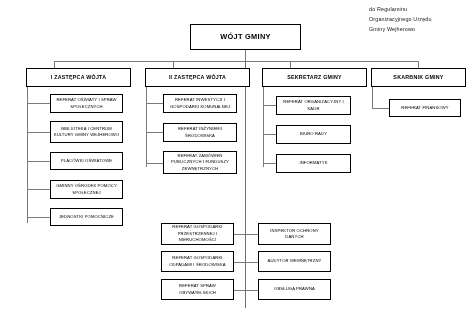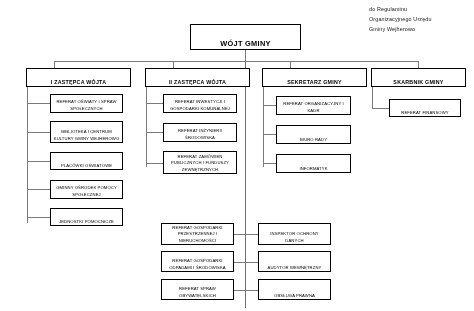--- a/index.html
+++ b/index.html
@@ -31,21 +31,21 @@
   }
   .doc-note div { white-space: nowrap; }
 
   
   .node {
     position: absolute;
     box-sizing: border-box;
     background: #ffffff;
     border: 7px solid #000000;
     display: flex;
-    align-items: flex-end;
+    align-items: center;
     justify-content: center;
     text-align: center;
     z-index: 3;
   }
   .node .lbl {
     display: block;
     width: 100%;
     padding: 0 2px;
     line-height: 1.55;
     letter-spacing: 0.1px;

